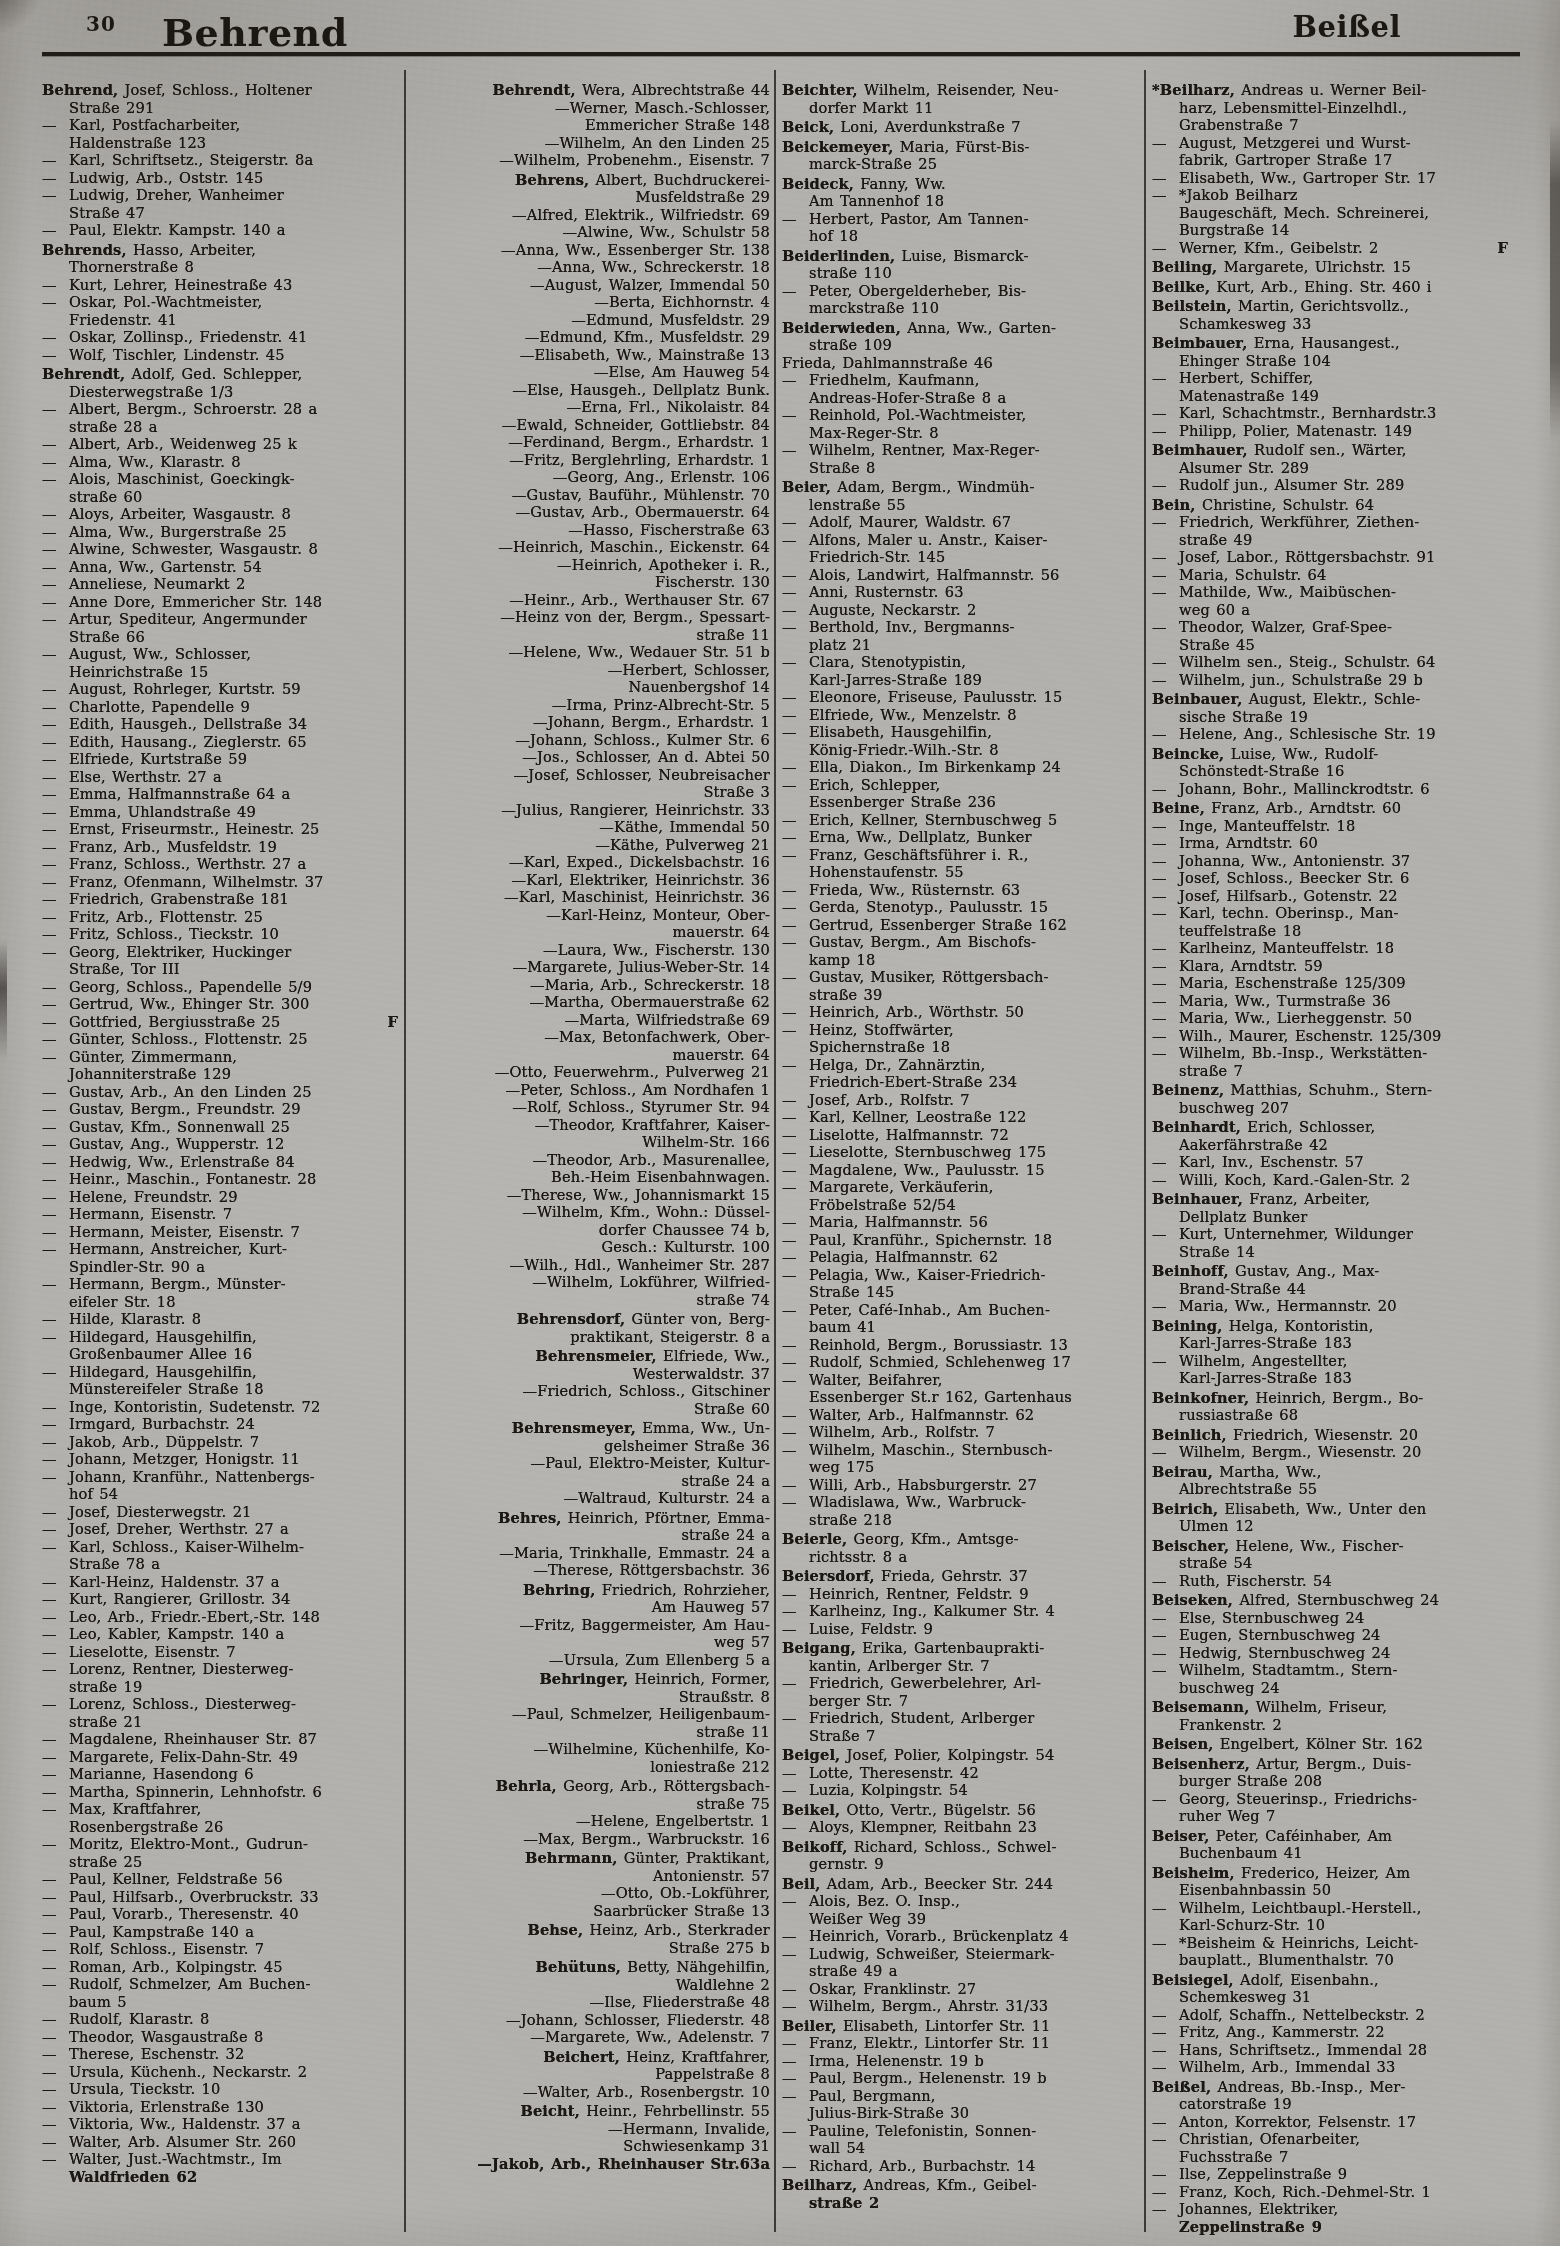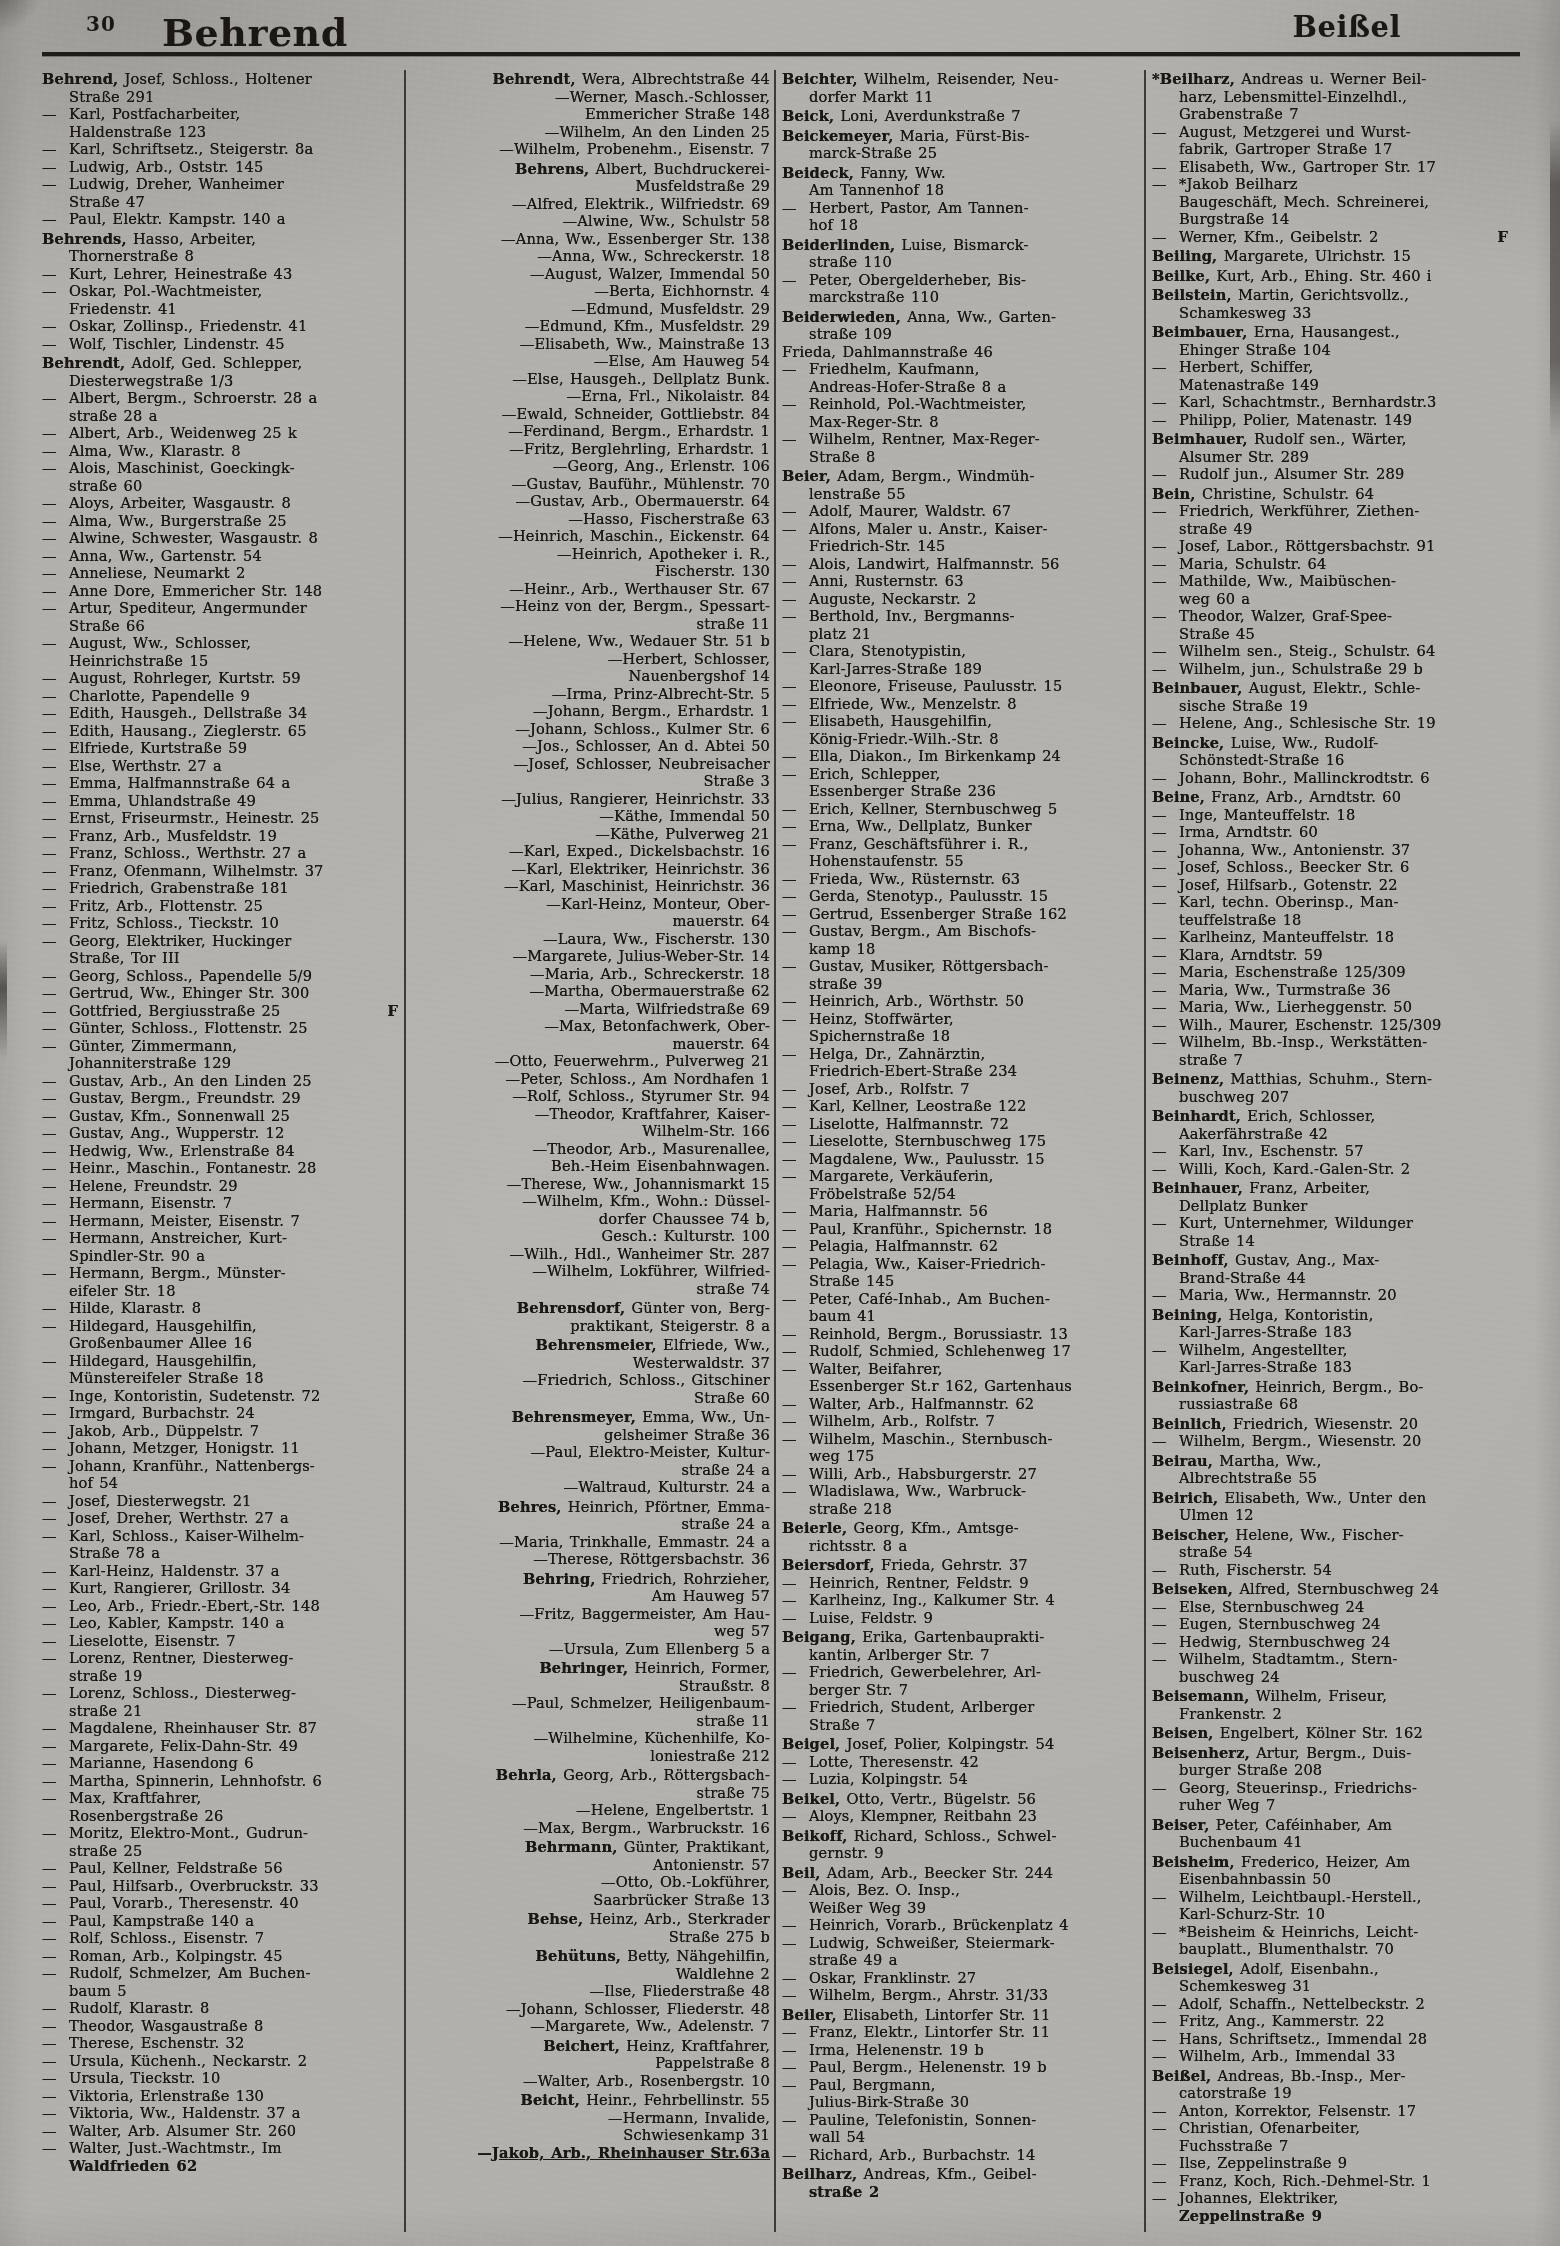--- a/index.html
+++ b/index.html
@@ -53,42 +53,42 @@
   .hdr-right{
     position:absolute;right:159px;top:10px;
     font-size:29px;font-weight:bold;letter-spacing:0.5px;
   }
   .hdr-rule{
     position:absolute;left:42px;top:52px;width:1478px;height:4px;
     background:#201c18;box-shadow:0 1px 0 rgba(32,28,24,0.35);
   }
 
   .cols{position:absolute;left:0;top:70px;width:1560px;}
-  .col{position:absolute;top:0;width:358px;}
+  .col{position:absolute;top:11px;width:358px;}
   .col1{left:42px;}
   .col2{left:412px;text-align:right;}
   .col3{left:782px;}
   .col4{left:1152px;}
 
   .sep{position:absolute;top:0;width:2px;height:2162px;background:rgba(32,29,26,0.8);}
   .sep1{left:404px;}
   .sep2{left:774px;}
   .sep3{left:1144px;}
 
   .ln{
     height:17.5px;line-height:17.6px;font-size:14.6px;
     white-space:nowrap;letter-spacing:0.15px;word-spacing:1.5px;
     text-shadow:0 0 0.4px rgba(25,20,16,0.9);
   }
   .ln.b{margin-top:2px;}
   .col .ln.b:first-child{margin-top:0;}
   .sn{font-weight:bold;}
   .ln.c,.ln.cb{padding-left:27px;}
   .cb{font-weight:bold;}
-  .db{font-weight:bold;text-decoration:underline;}
+  .db{font-weight:bold;}
   .dash{display:inline-block;width:27px;}
   .f{float:right;font-weight:bold;padding-right:2px;}
 </style>
 </head>
 <body>
 
 <div class="paper"></div>
 <div class="grain"></div>
 <div class="corner-mark"></div>
 <div class="right-streak"></div>

